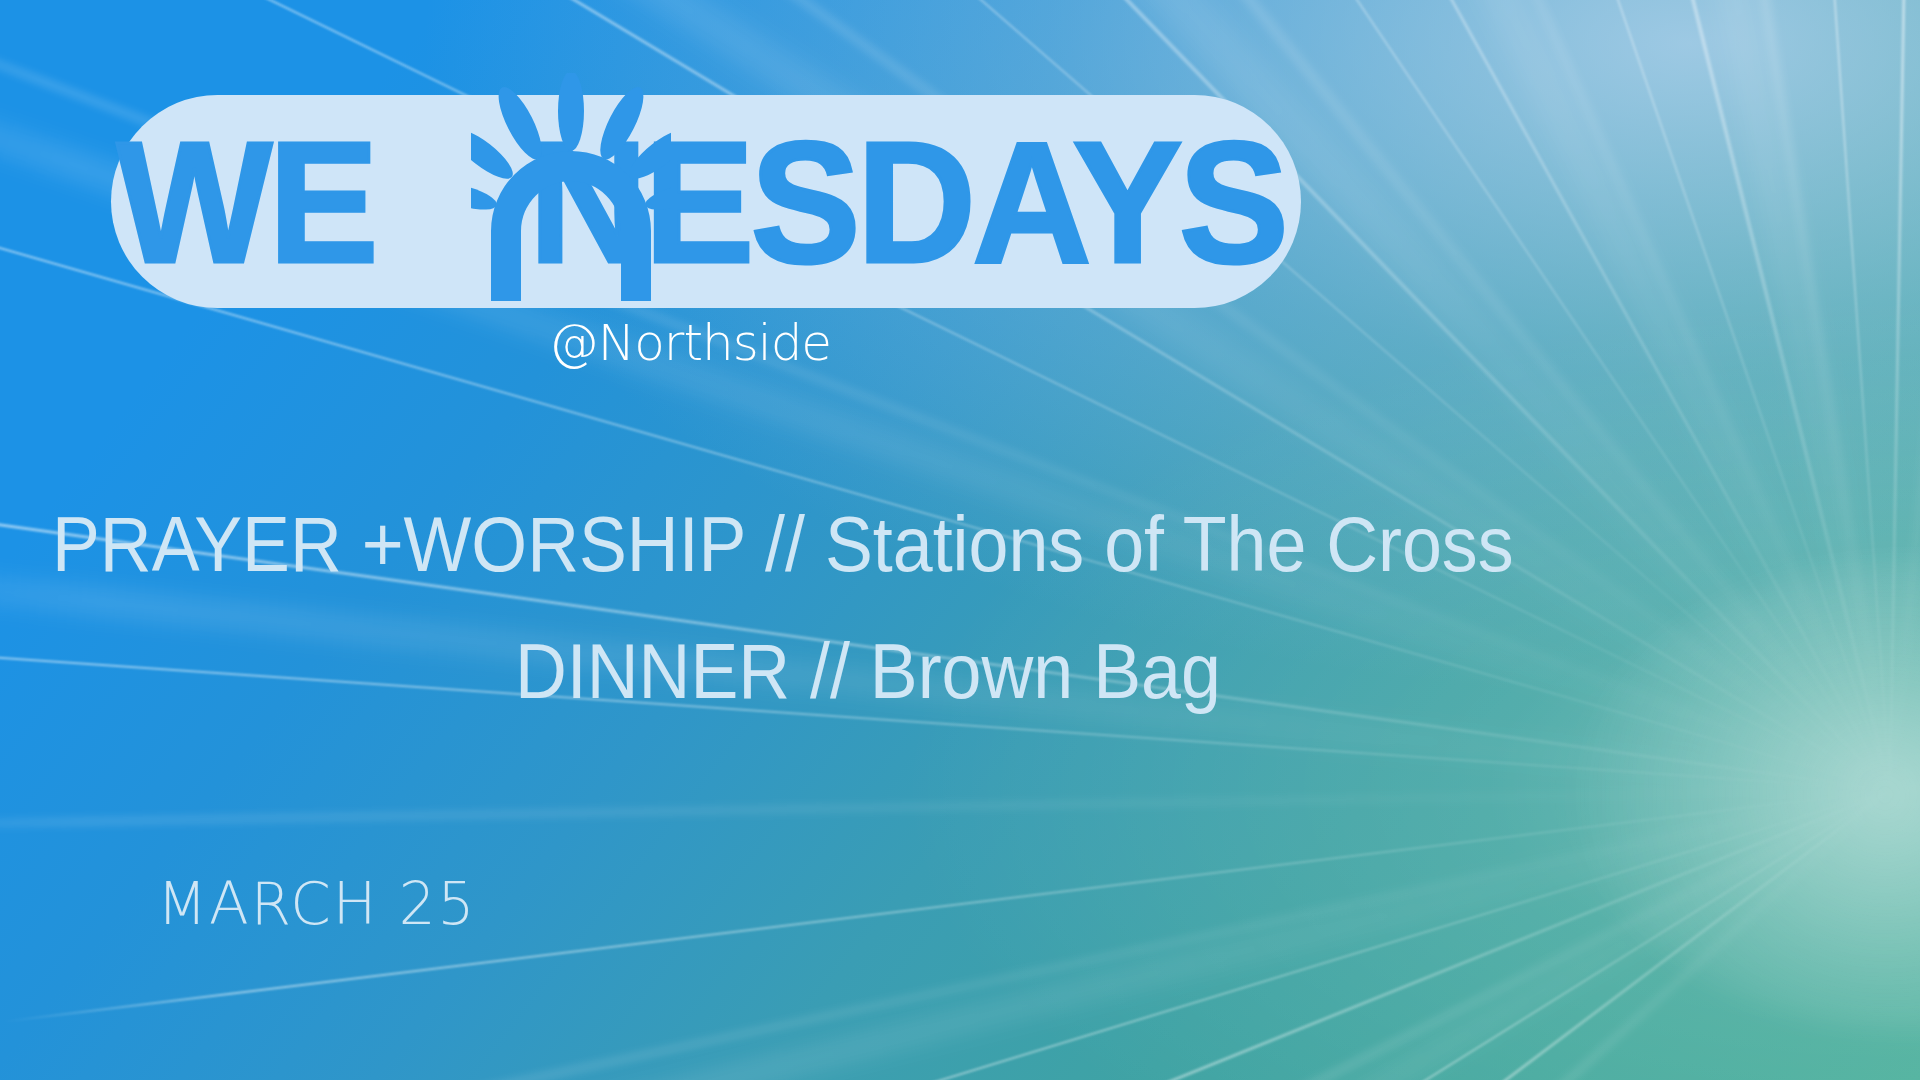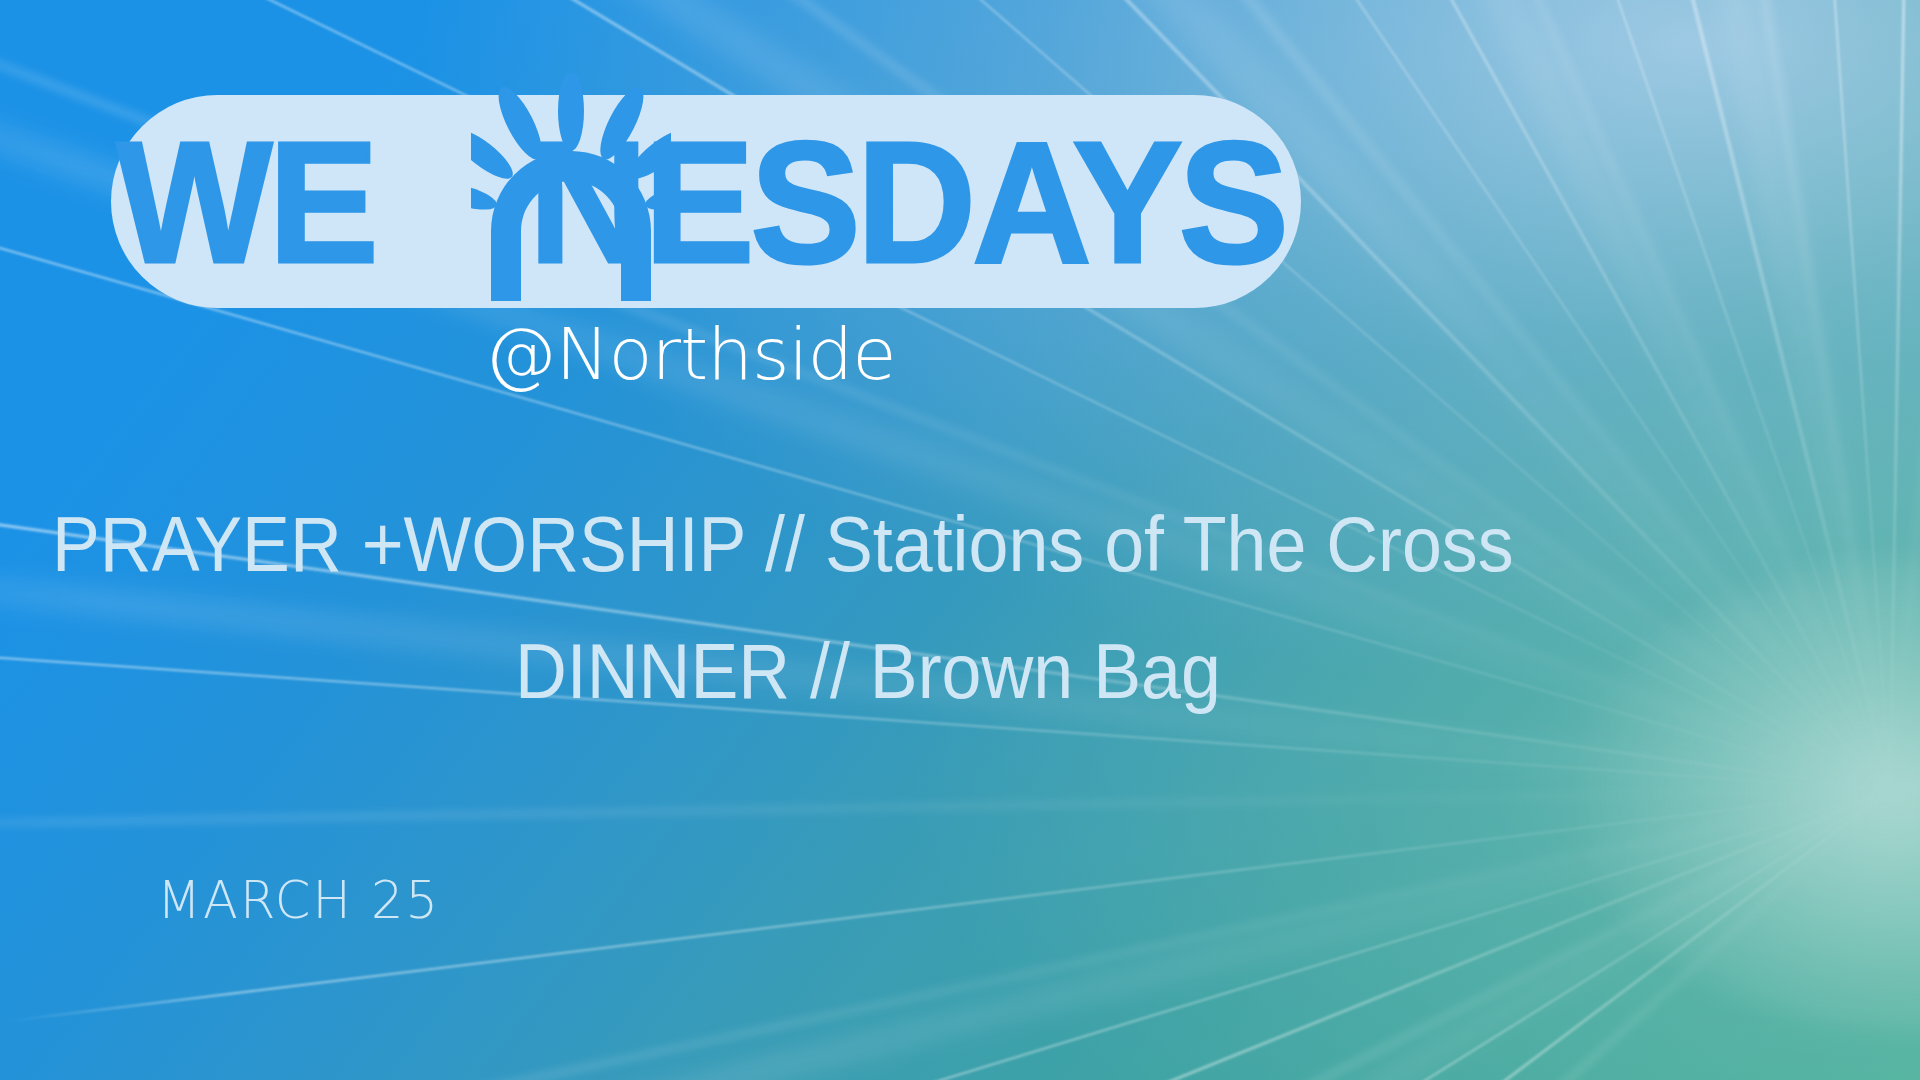--- a/index.html
+++ b/index.html
@@ -125,21 +125,21 @@
   }
 
   
   #northside {
     position:absolute;
     left:0; top:318px;
     width:1380px;
     text-align:center;
     font-family:"DejaVu Sans", sans-serif;
     font-weight:300;
-    font-size:72px;
+    font-size:50px;
     line-height:1;
     letter-spacing:-1px;
     color:#ffffff;
   }
 
   
   .program-line {
     position:absolute;
     font-family:"Liberation Sans Narrow","Liberation Sans", sans-serif;
     font-weight:400;
@@ -153,21 +153,21 @@
   }
   #line-1 { left:52px; top:505px; }
   #line-2 { left:515px; top:632px; }
 
   
   #event-date {
     position:absolute;
     left:157px; top:875px;
     font-family:"DejaVu Sans", sans-serif;
     font-weight:300;
-    font-size:51px;
+    font-size:58px;
     line-height:1;
     letter-spacing:2px;
     color:#cfe6f5;
     white-space:nowrap;
   }
 </style>
 </head>
 <body>
 
 <div id="slide">

